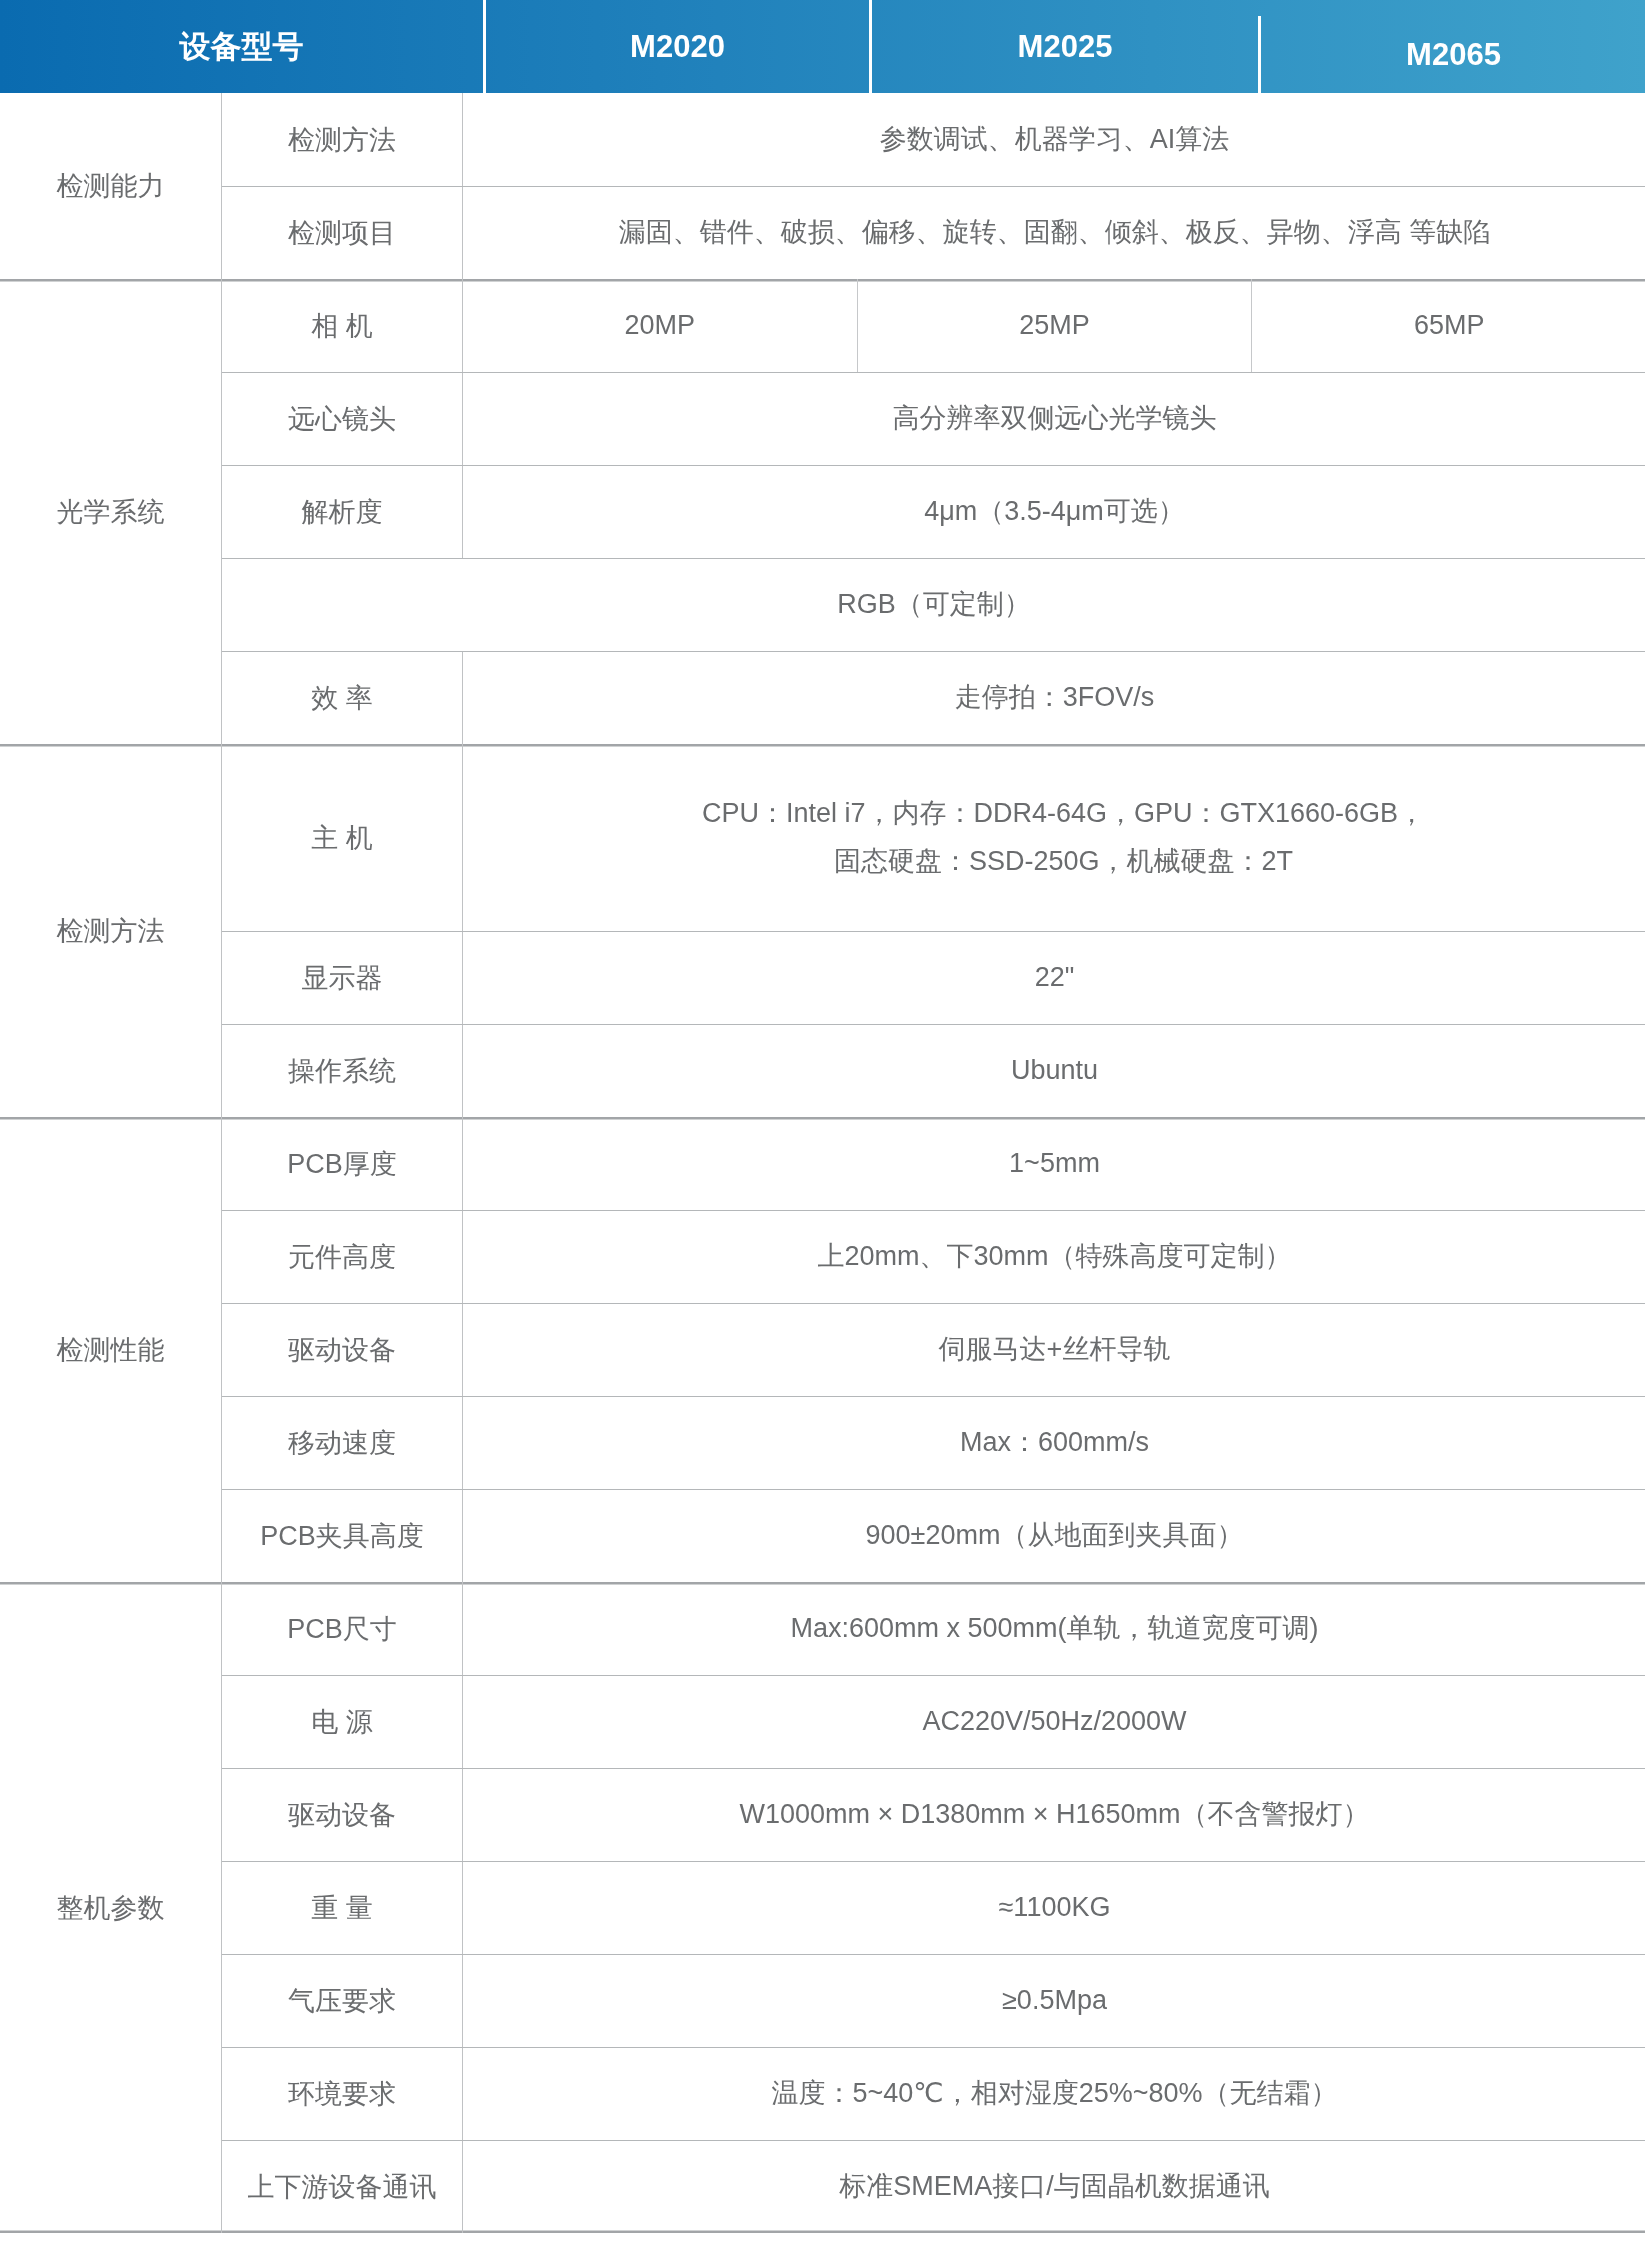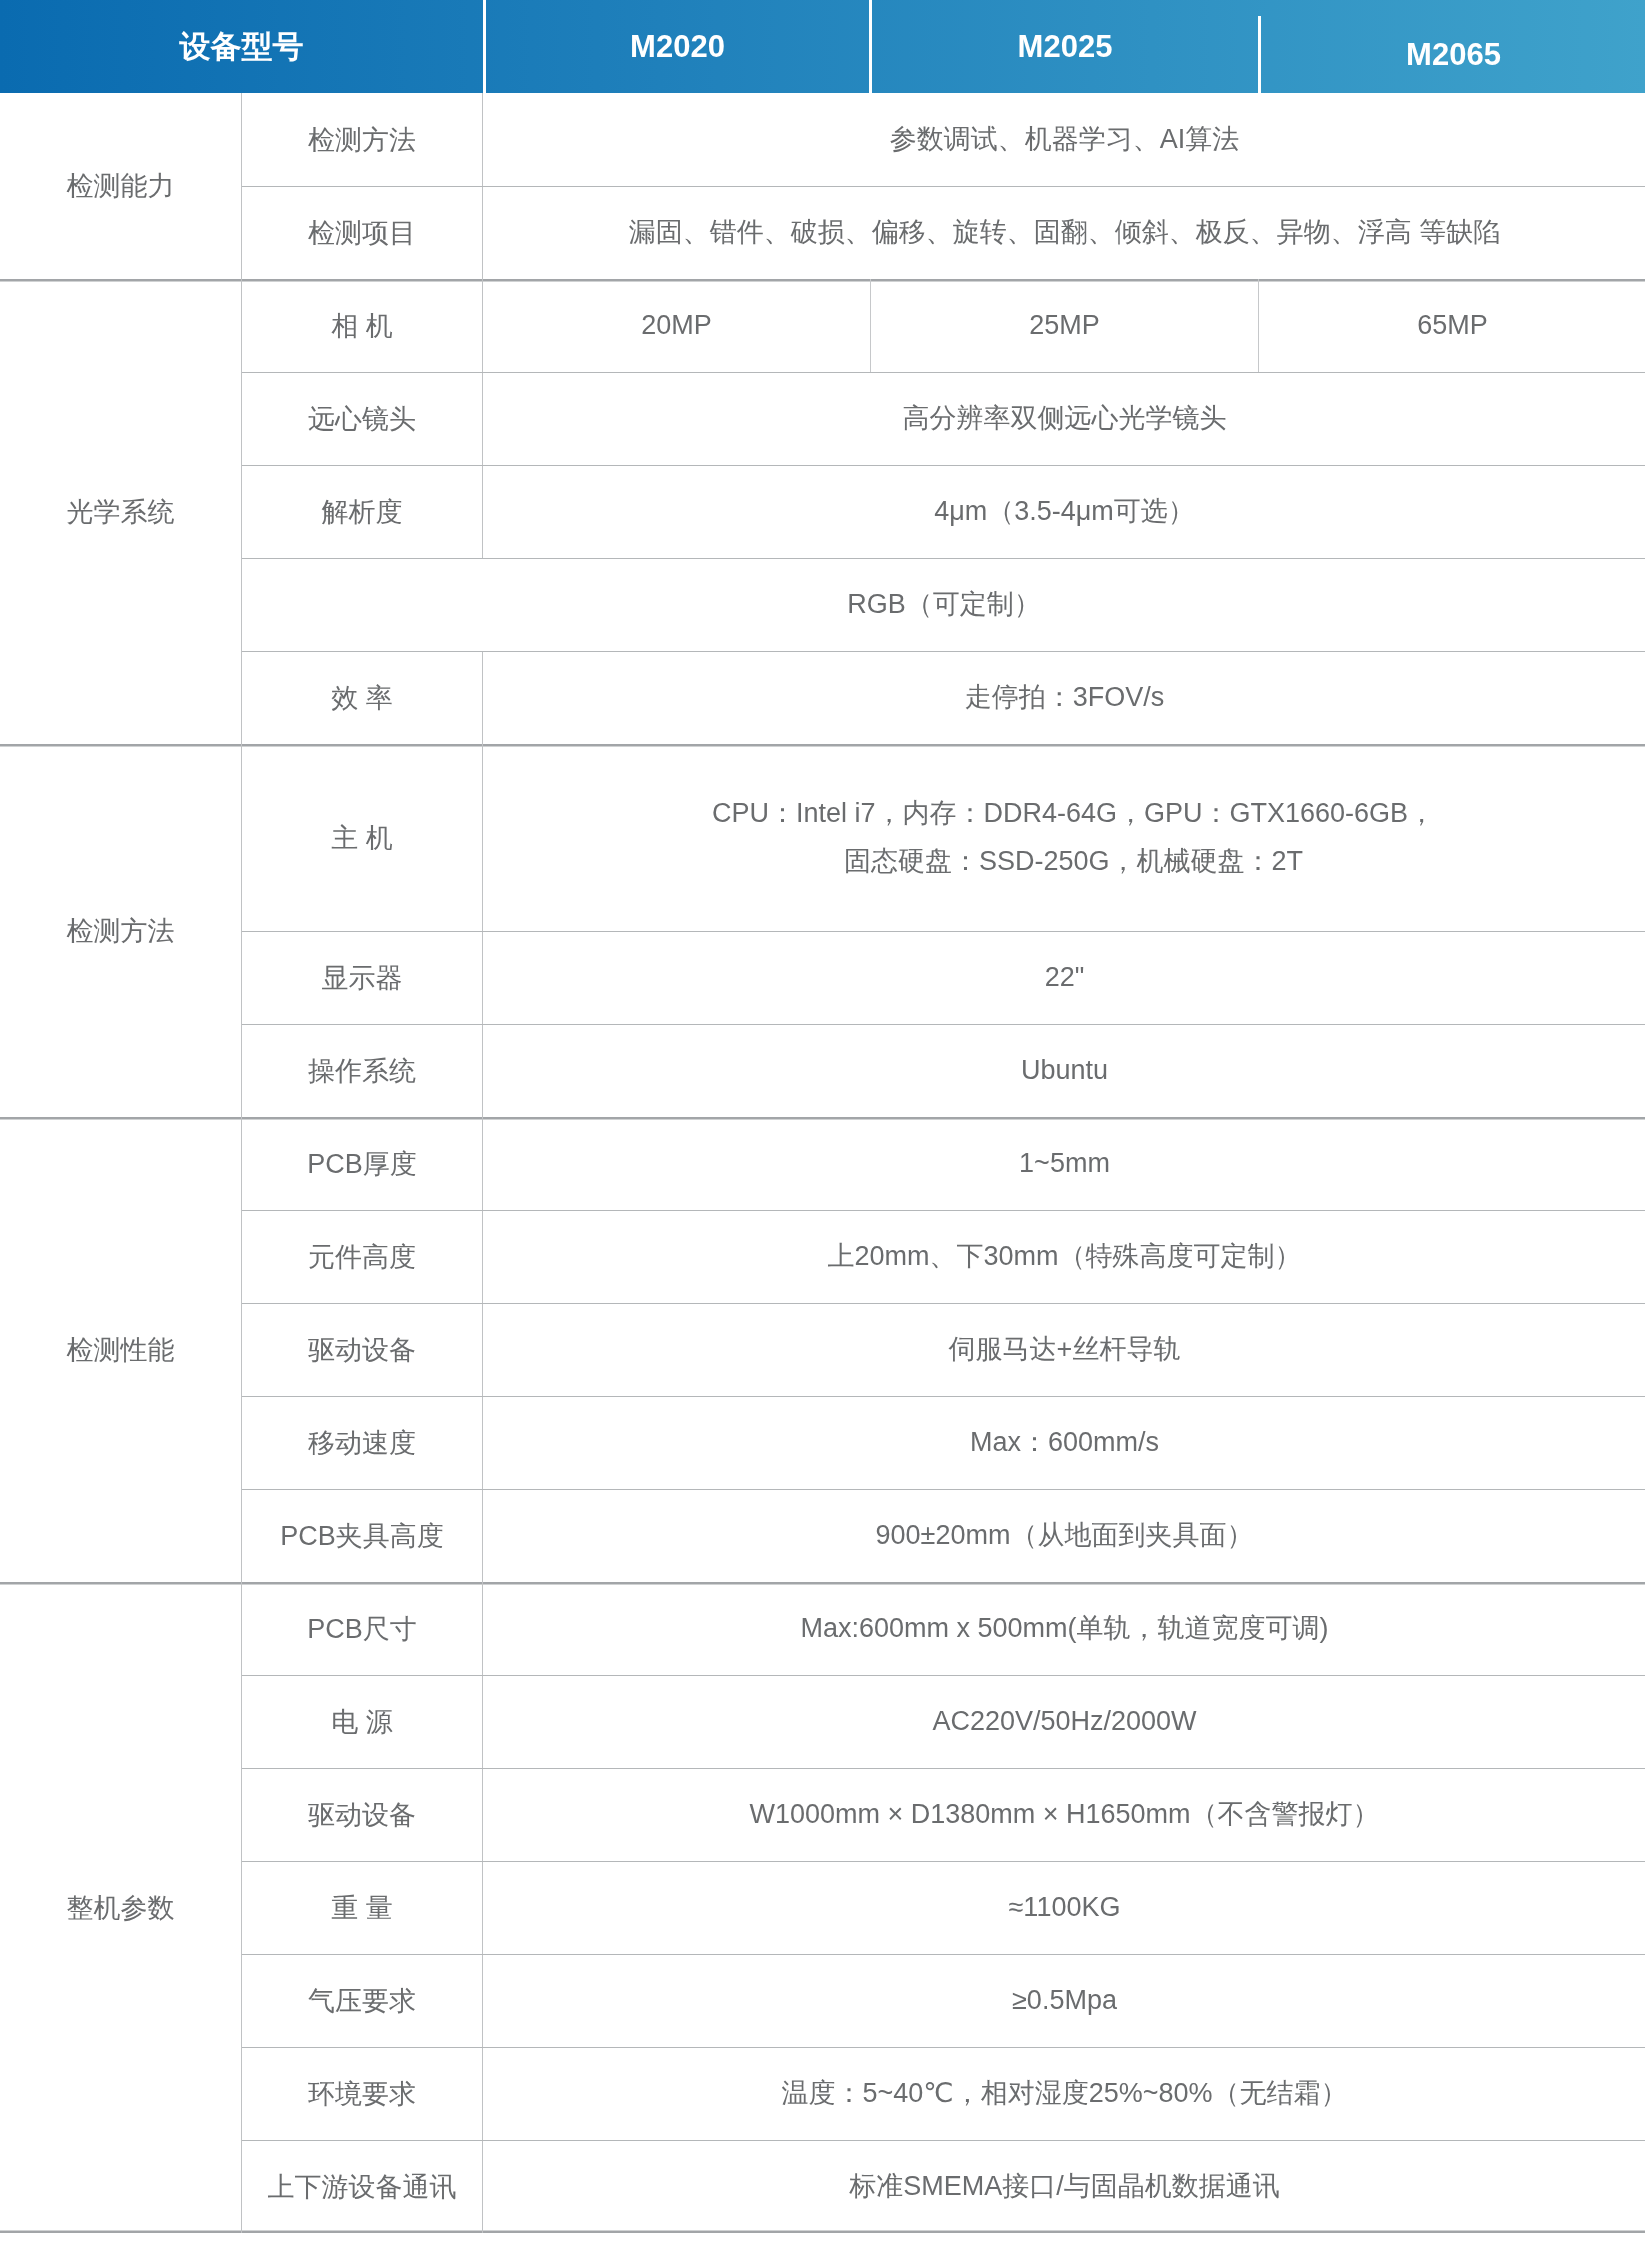--- a/index.html
+++ b/index.html
@@ -18,21 +18,21 @@
   .h-cell{display:flex;align-items:center;justify-content:center;}
   .h-first{width:483px;}
   .h-model{width:386px;border-left:3.5px solid #ffffff;}
   .h-model.m2{width:389px;}
   .h-model.m3{width:388px;margin-top:16px;}
   
   .group{display:flex;}
   .group + .group{box-shadow:inset 0 2.6px 0 #a2a5a8;}
   .group:last-child{box-shadow:inset 0 2.6px 0 #a2a5a8, inset 0 -2.6px 0 #a2a5a8;}
   .g-label{
-    width:242px;border-right:1.7px solid #c0c2c4;
+    width:222px;border-right:1.7px solid #c0c2c4;
     display:flex;align-items:center;justify-content:center;text-align:center;
   }
   .g-rows{flex:1;display:flex;flex-direction:column;}
   .row{display:flex;height:93px;}
   .row.tall{height:187px;gap:18px;}
   .row + .row{border-top:1.7px solid #b4b7b9;}
   .attr{
     width:241px;border-right:1.7px solid #c0c2c4;
     display:flex;align-items:center;justify-content:center;text-align:center;
   }

